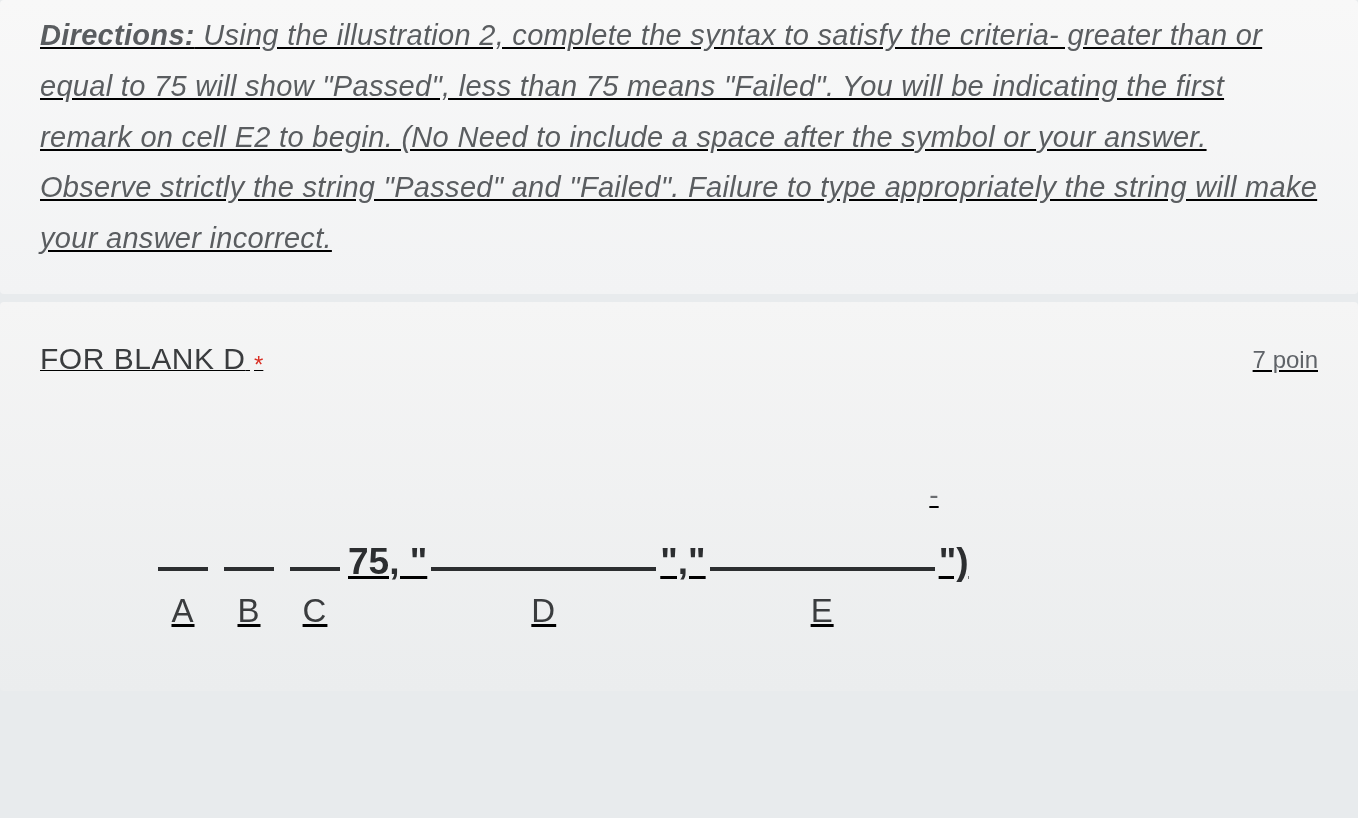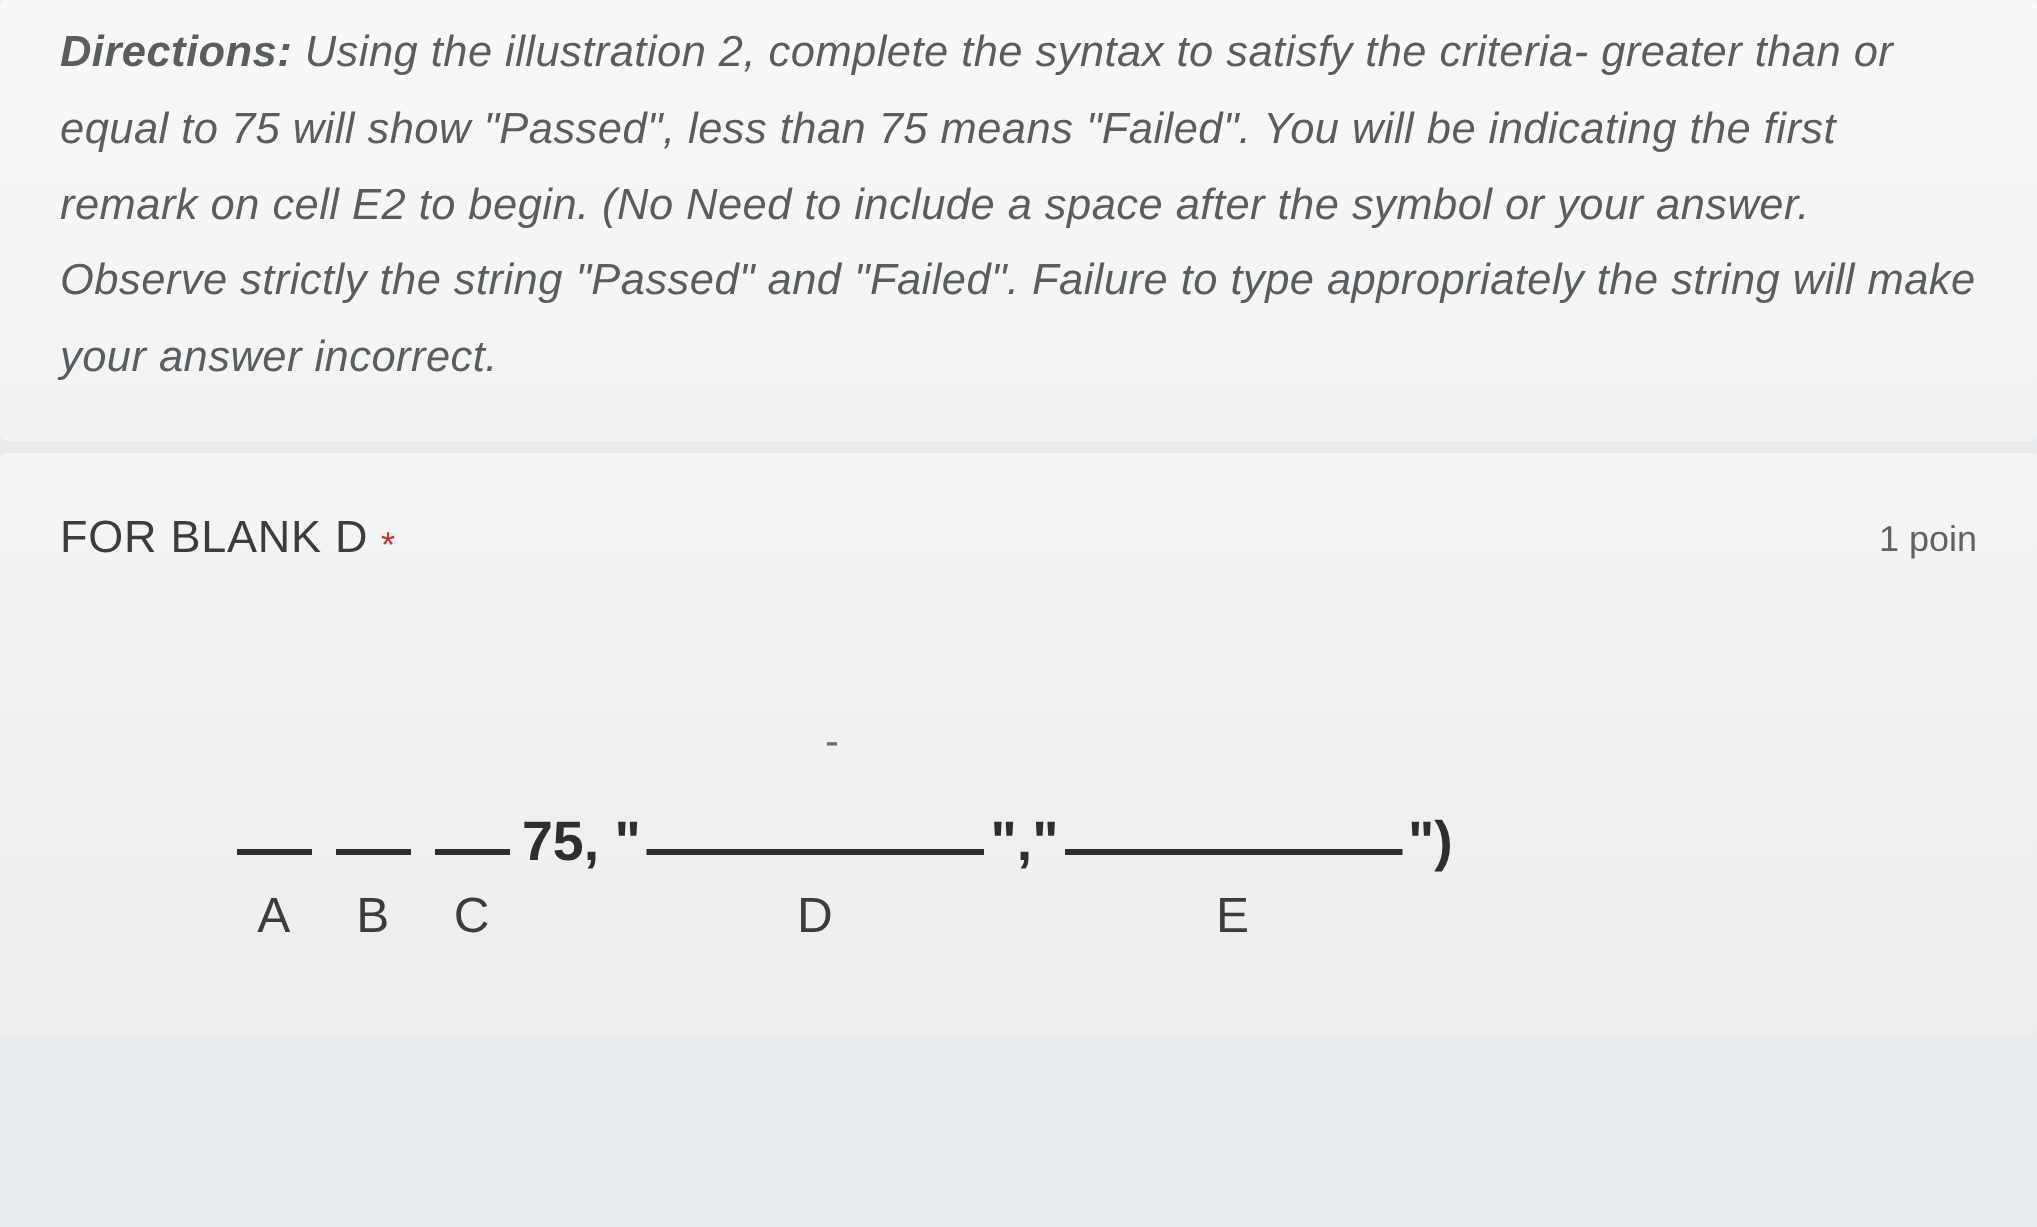--- a/index.html
+++ b/index.html
@@ -13,33 +13,35 @@
       background: #e8ebed;
       width: 1358px;
       height: 818px;
       overflow: hidden;
     }
     
     .card {
       background: #f5f6f7;
       padding: 36px 40px;
       border-radius: 4px;
+      text-decoration: underline;
     }
     
     .card-top {
       margin-bottom: 8px;
       padding-top: 10px;
       padding-bottom: 30px;
       background: linear-gradient(180deg, #f8f8f8 0%, #f2f3f4 100%);
     }
     
     .card-bottom {
       background: linear-gradient(180deg, #f5f5f5 0%, #ebedee 100%);
       padding-top: 40px;
       padding-bottom: 60px;
+      text-align: center;
     }
     
     .directions-text {
       color: #5a5d60;
       font-size: 29px;
       line-height: 1.75;
       font-style: italic;
       font-weight: 400;
       letter-spacing: 0.3px;
     }
@@ -150,21 +152,21 @@
   </p>
   <p class="directions-text">equal to 75 will show "Passed", less than 75 means "Failed". You will be indicating the first remark on cell E2 to begin. (No Need to include a space after the symbol or your answer. Observe strictly the string "Passed" and "Failed". Failure to type appropriately the string will make your answer incorrect.</p>
 </div>
 
 <div class="card card-bottom">
   <div class="question-header">
     <div>
       <span class="question-title">FOR BLANK D</span>
       <span class="required-mark">*</span>
     </div>
-    <span class="points-label">1 poin</span>
+    <span class="points-label">7 poin</span>
   </div>
 
   <div class="formula-container">
     <span class="dash-mark">-</span>
 
     <div class="formula-row">
 
 
       <div class="formula-segment">
         <div class="segment-top">

